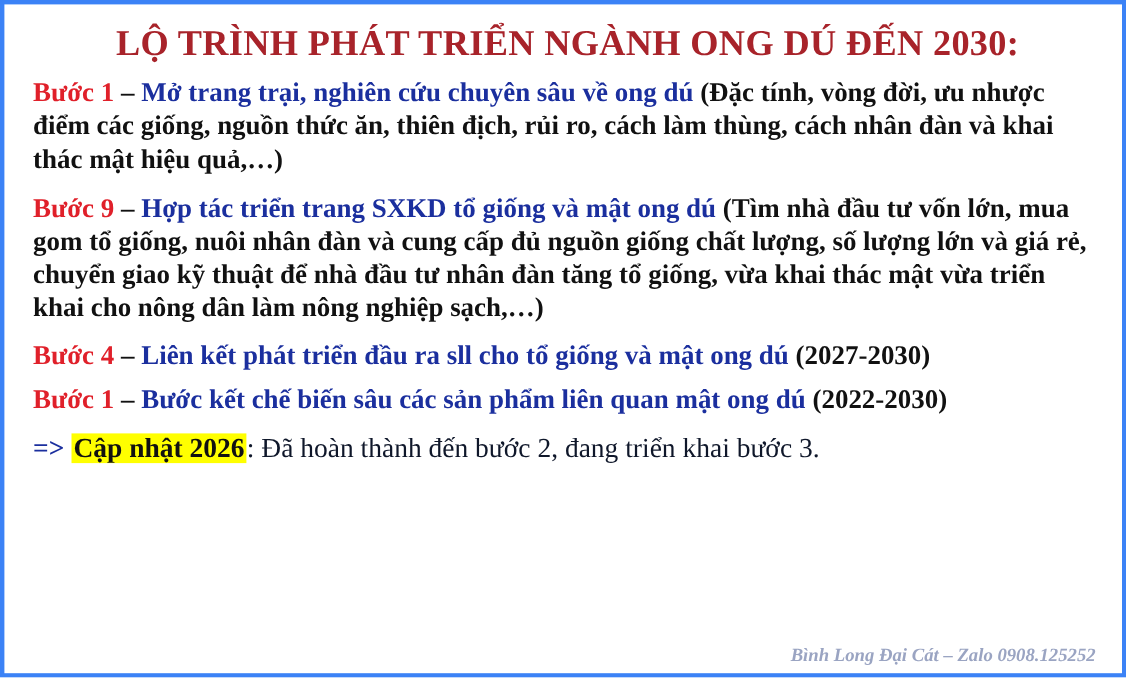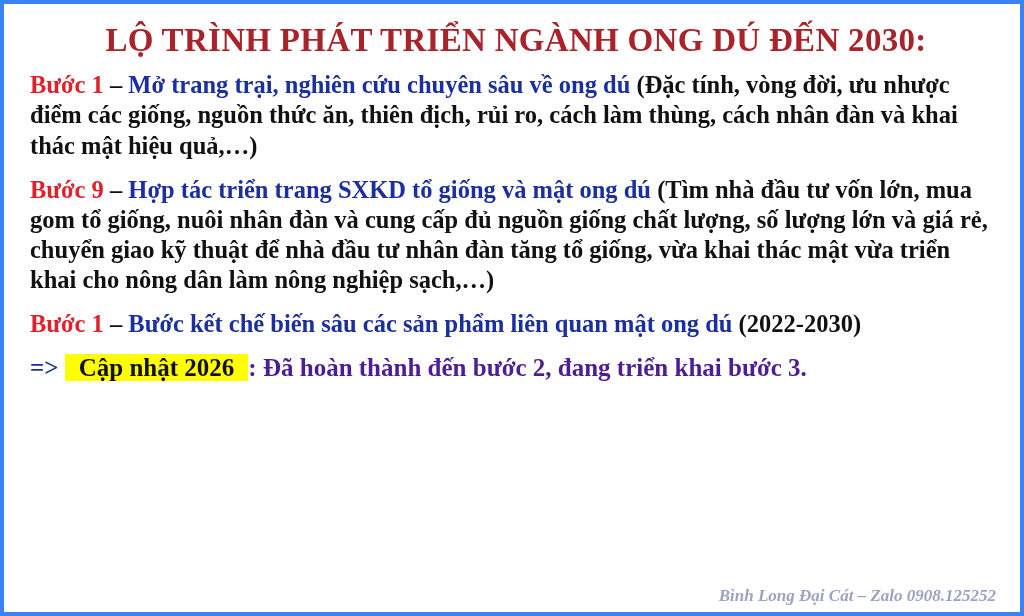--- a/index.html
+++ b/index.html
@@ -66,25 +66,25 @@
     line-height: 1.2;
   }
   #update-line .arrow {
     color: #1b2f9e;
     font-weight: bold;
   }
   .hl {
     background: #ffff00;
     color: #111111;
     font-weight: bold;
-    padding: 0 14px;
+    padding: 0 2px;
   }
   #update-line .upd-rest {
-    color: #4c1d95;
-    font-weight: bold;
+    color: #0f172a;
+    font-weight: normal;
   }
   #footer {
     position: absolute;
     right: 24px;
     bottom: 6px;
     color: #9aa4c2;
     font-size: 17px;
     font-weight: bold;
     font-style: italic;
     font-family: "Liberation Serif", serif;
@@ -106,20 +106,26 @@
   </p>
 
 
   <p class="step">
     <span class="lbl">Bước 9</span>
     <span class="dash">–</span>
     <span class="blue">Hợp tác triển trang SXKD tổ giống và mật ong dú</span>
     <span class="rest">(Tìm nhà đầu tư vốn lớn, mua gom tổ giống, nuôi nhân đàn và cung cấp đủ nguồn giống chất lượng, số lượng lớn và giá rẻ, chuyển giao kỹ thuật để nhà đầu tư nhân đàn tăng tổ giống, vừa khai thác mật vừa triển khai cho nông dân làm nông nghiệp sạch,…)</span>
   </p>
 
+  <p class="step compact">
+    <span class="lbl">Bước 4</span>
+    <span class="dash">–</span>
+    <span class="blue">Liên kết phát triển đầu ra sll cho tổ giống và mật ong dú</span>
+    <span class="rest">(2027-2030)</span>
+  </p>
 
   <p class="step compact">
     <span class="lbl">Bước 1</span>
     <span class="dash">–</span>
     <span class="blue">Bước kết chế biến sâu các sản phẩm liên quan mật ong dú</span>
     <span class="rest">(2022-2030)</span>
   </p>
 
   <div id="update-line">
     <span class="arrow">=&gt;</span>

